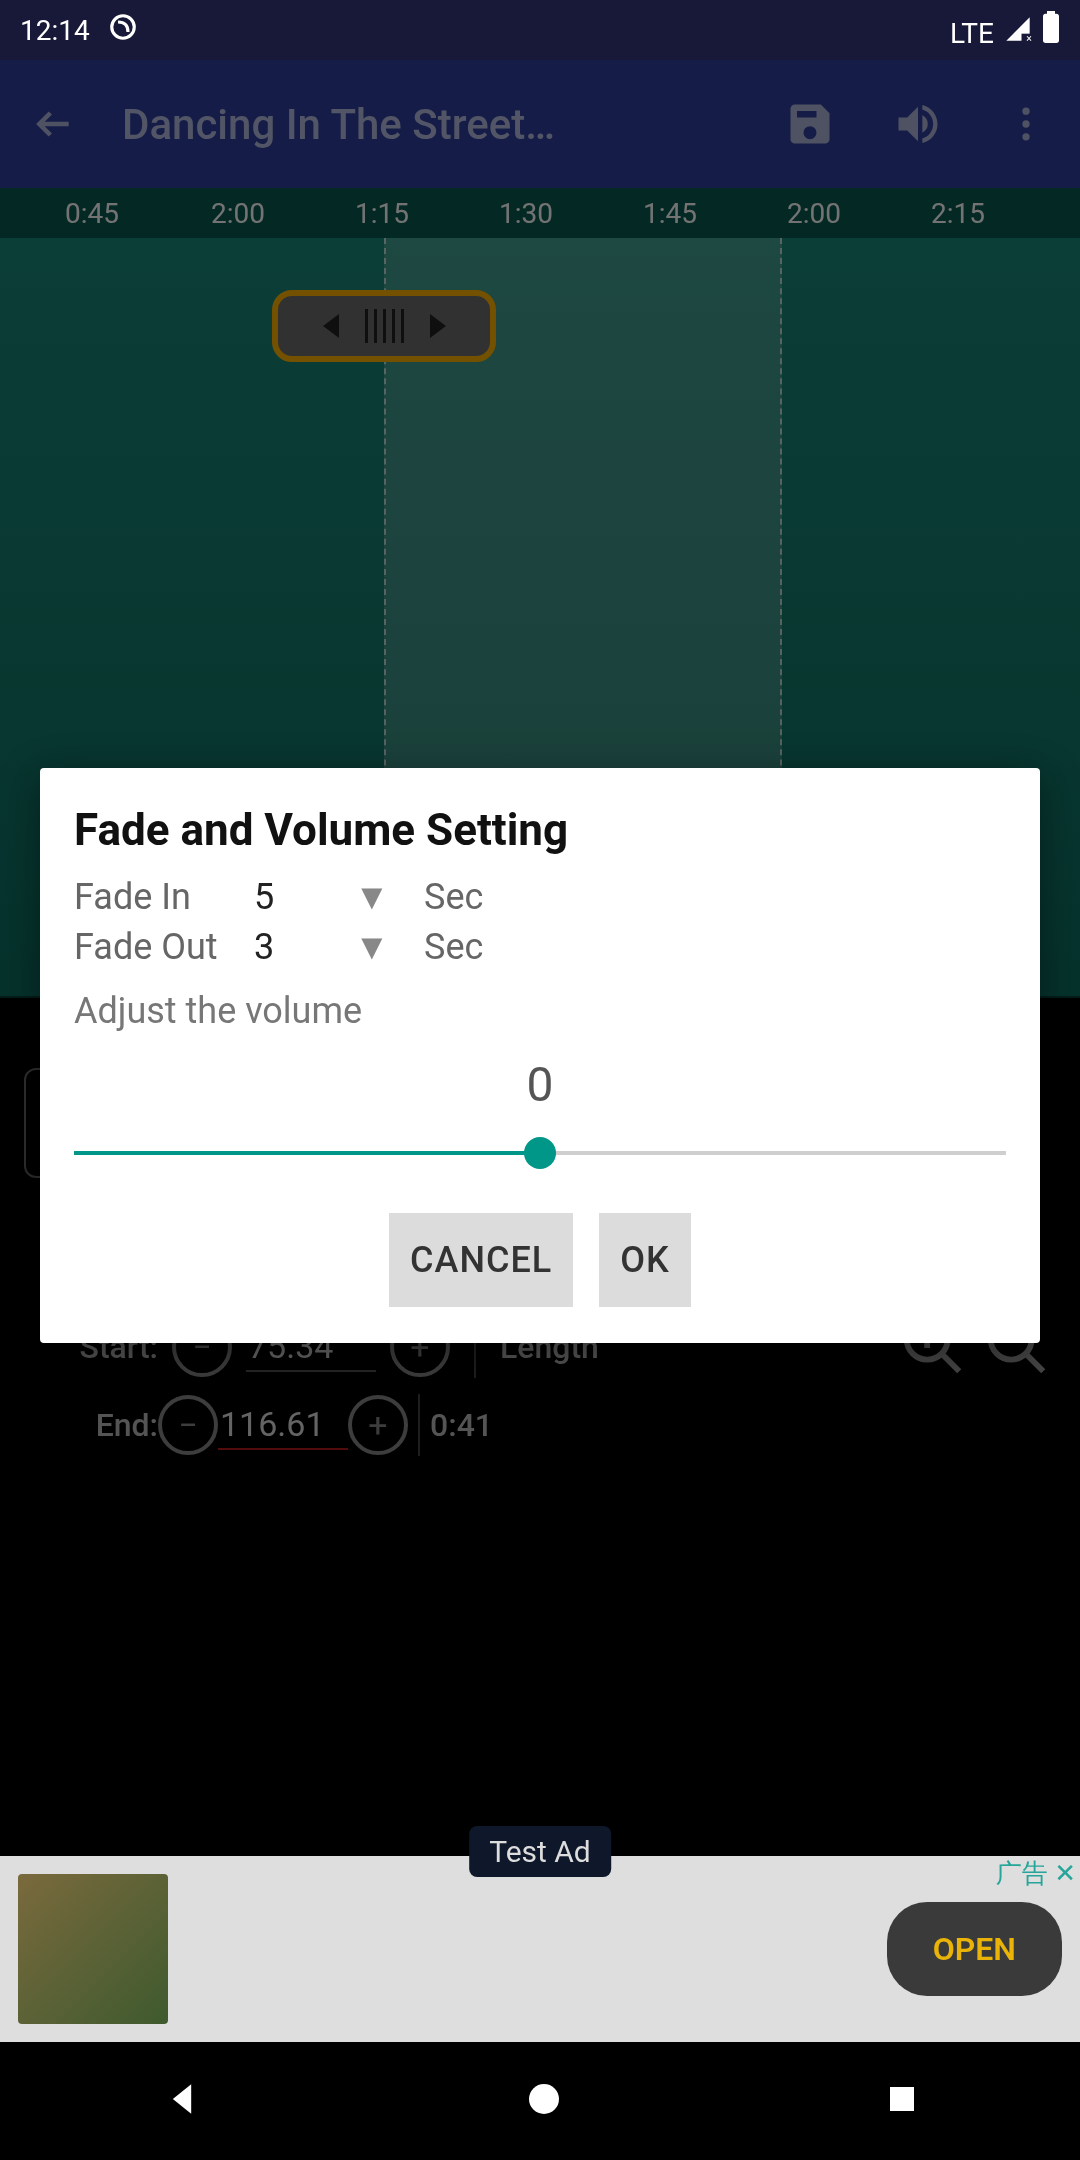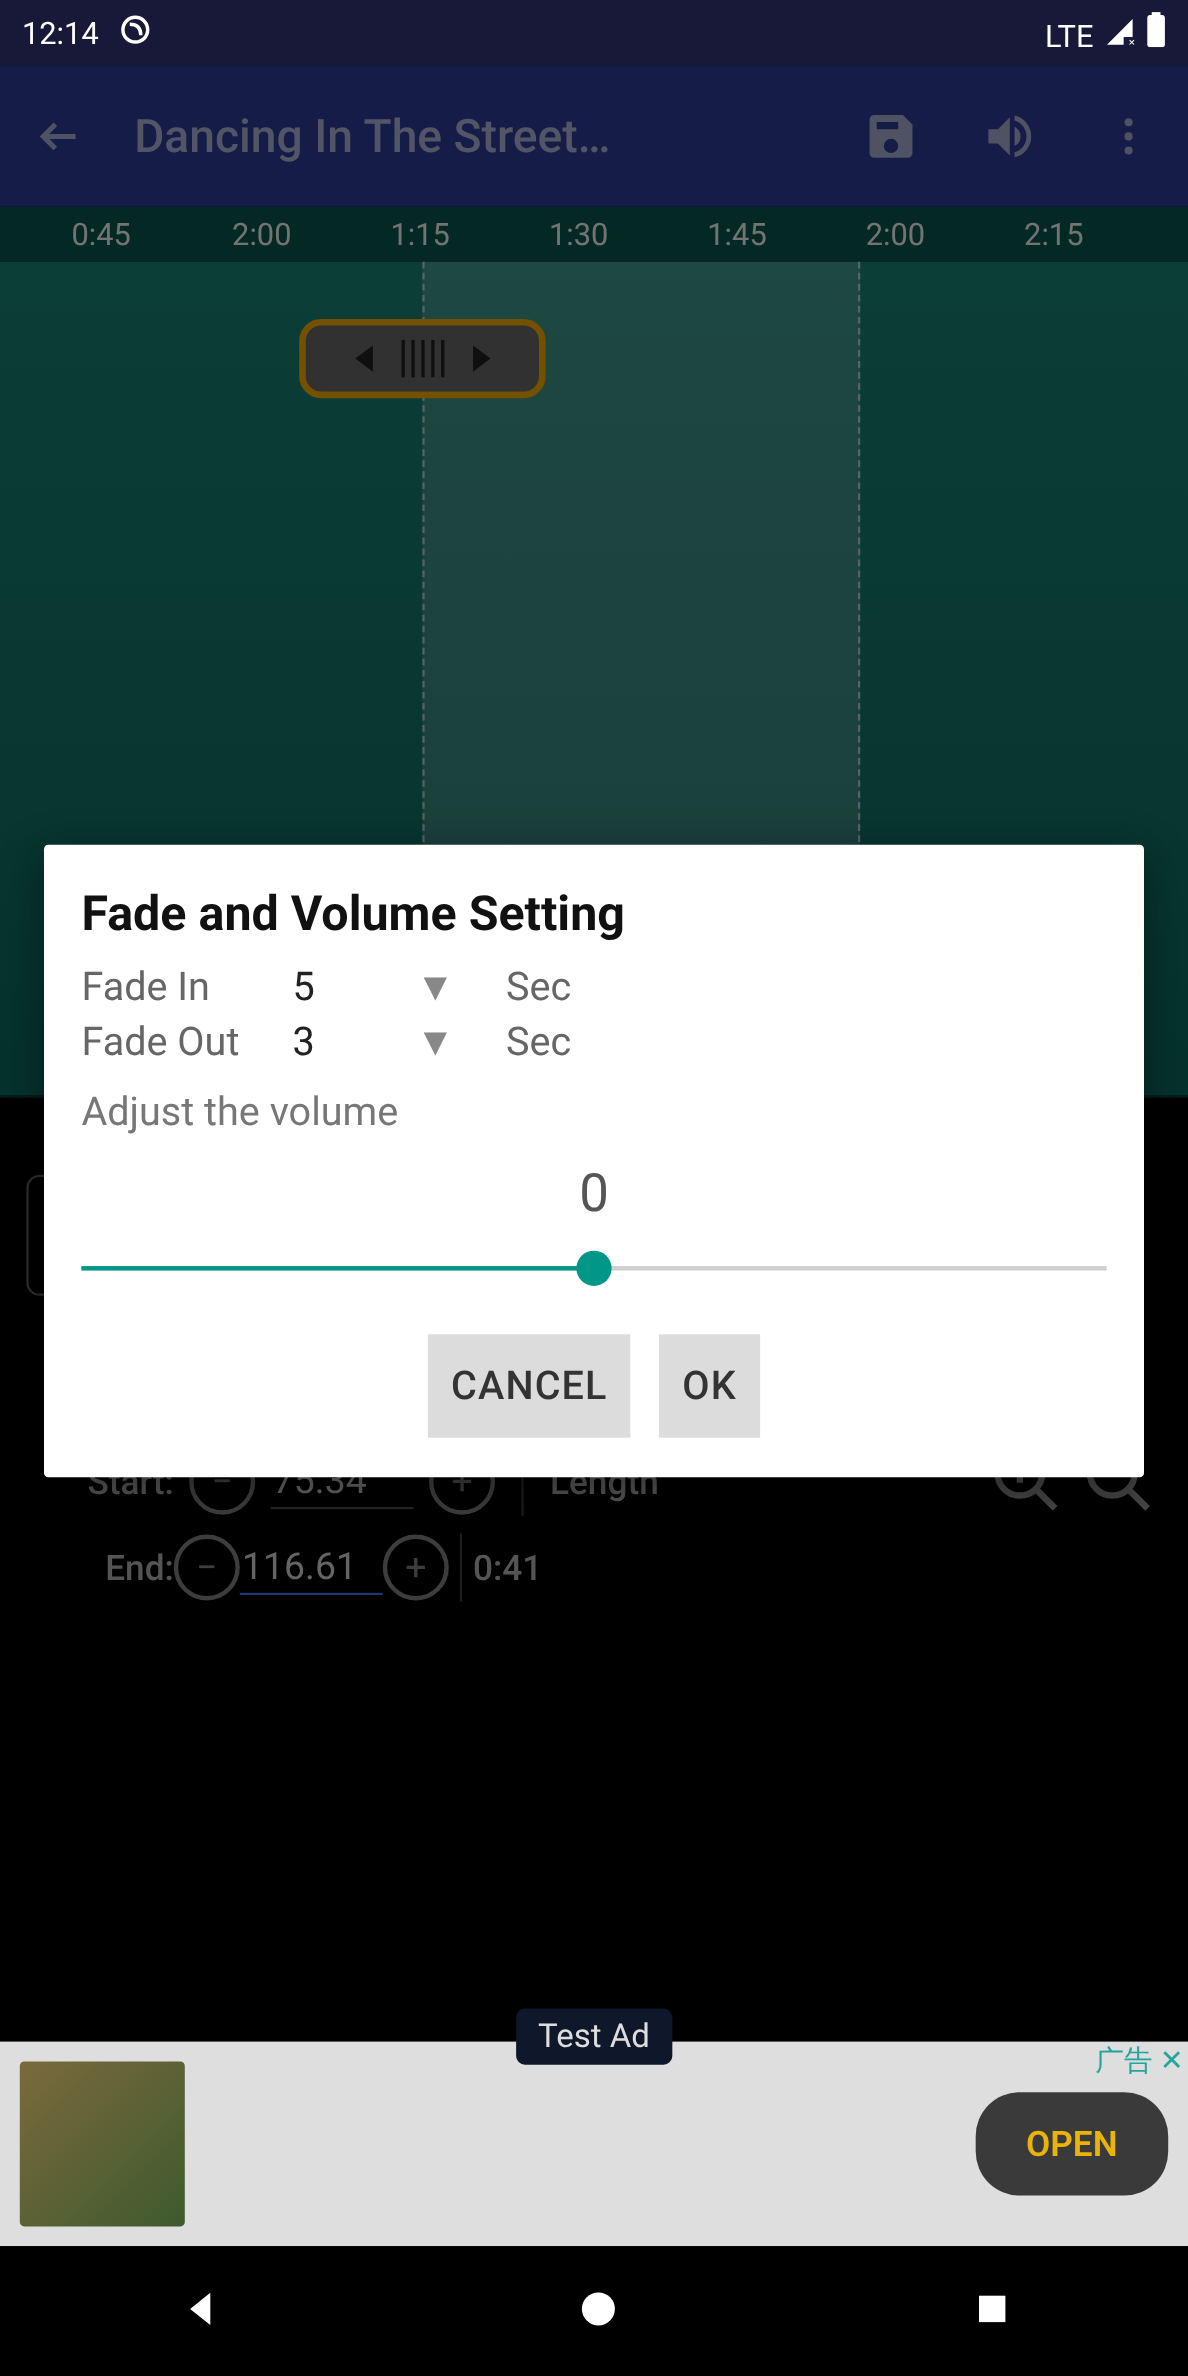--- a/index.html
+++ b/index.html
@@ -24,21 +24,21 @@
 .drag-sel .tri{width:0;height:0;border-top:12px solid transparent;border-bottom:12px solid transparent}
 .drag-sel .tri.l{border-right:16px solid #222}
 .drag-sel .tri.r{border-left:16px solid #222}
 .drag-sel .bars{display:flex;gap:6px}
 .drag-sel .bars i{width:3px;height:34px;background:#222;display:block}
 
 
 .scrim{position:absolute;inset:0;background:rgba(0,0,0,0.55)}
 .dialog{position:absolute;left:40px;right:40px;top:768px;background:#fff;border-radius:4px;padding:36px 34px 36px 34px;box-shadow:0 10px 40px rgba(0,0,0,.4)}
 .dialog h2{font-size:44px;font-weight:700;color:#111;margin-bottom:20px}
-.row{display:flex;align-items:flex-start;font-size:36px;color:#666;margin-bottom:8px;gap:12px}
+.row{display:flex;align-items:flex-start;font-size:36px;color:#666;margin-bottom:8px;gap:0}
 .row .lbl{width:180px}
 .row .val{width:100px;color:#222}
 .row .dd{width:40px;color:#888}
 .row .unit{margin-left:30px}
 .adjust-lbl{font-size:36px;color:#777;margin-top:22px;margin-bottom:24px}
 .vol-val{text-align:center;font-size:48px;color:#555;margin-bottom:20px}
 .slider-wrap{position:relative;height:40px;margin-bottom:40px}
 .slider-track{position:absolute;left:0;right:0;top:18px;height:4px;background:#cfcfcf}
 .slider-fill{position:absolute;left:0;width:50%;top:18px;height:4px;background:#009688}
 .slider-thumb{position:absolute;left:50%;top:20px;width:32px;height:32px;background:#009688;border-radius:50%;transform:translate(-50%,-50%)}
@@ -223,21 +223,21 @@
           <path d="M21 21l-6-6M10 7v6M7 10h6"></path>
         </svg></div>
     <div><svg width="70" height="70" viewBox="0 0 24 24" fill="none" stroke="#999" stroke-width="2">
           <circle cx="10" cy="10" r="7"></circle>
           <path d="M21 21l-6-6M7 10h6"></path>
         </svg></div>
   </div>
   <div style="display:flex;align-items:center;">
     <div class="col1" style="width:130px;text-align:right;font-size:32px;font-weight:500">End:</div>
     <div class="circ-btn">−</div>
-    <div class="numv" style="width:130px;font-size:34px;border-bottom:2px solid #3b82f6;padding:4px 2px;color:#ddd">116.61</div>
+    <div class="numv" style="width:130px;font-size:34px;border-bottom:2px solid #b91c1c;padding:4px 2px;color:#ddd">116.61</div>
     <div class="circ-btn">+</div>
     <div style="border-left:2px solid #444;height:62px;margin:0 10px"></div>
     <div style="font-size:32px;font-weight:500">0:41</div>
   </div>
 </div>
 
 <div class="scrim" style="top:60px"></div>
 <div class="dialog">
   <h2>Fade and Volume Setting</h2>
   <div class="row">

